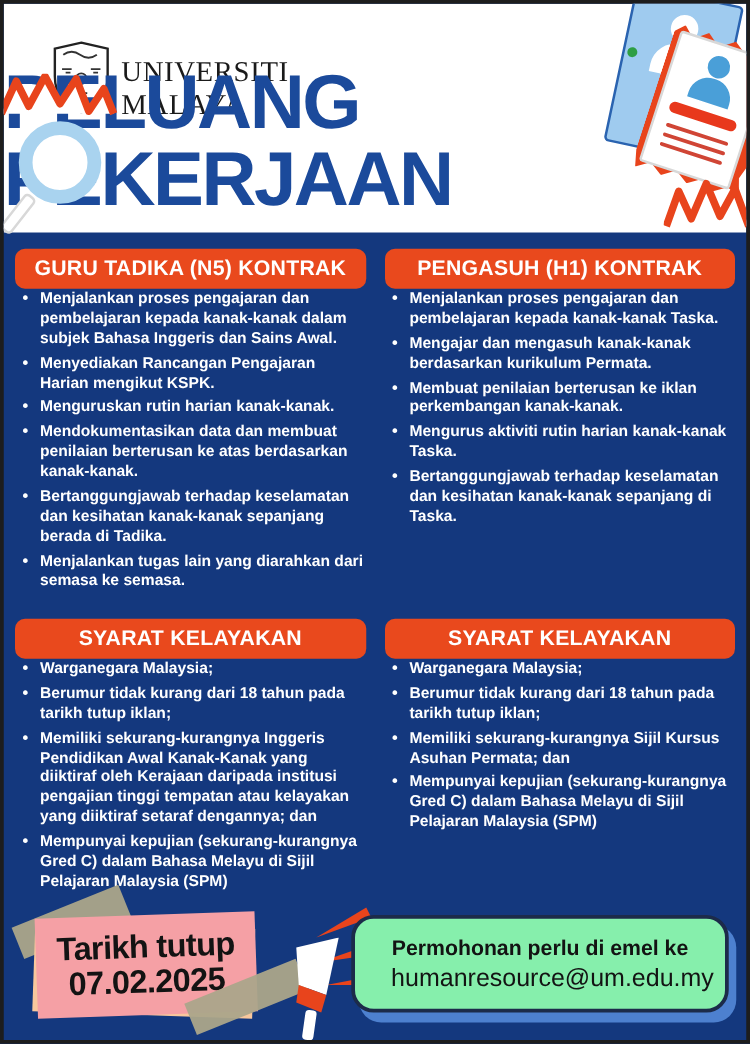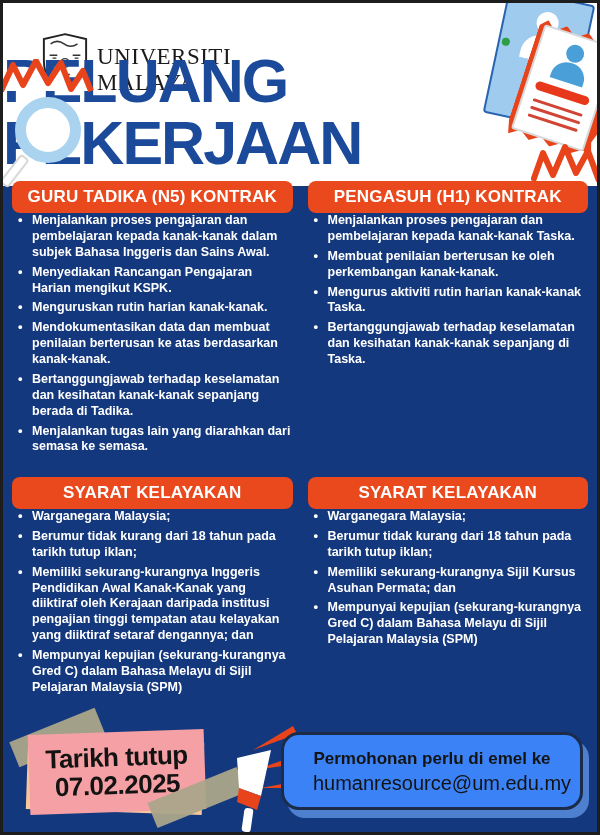--- a/index.html
+++ b/index.html
@@ -26,40 +26,40 @@
   .resume-blue .g-dot { position:absolute; left:2px; top:48px; width:8px; height:8px; border-radius:50%; background:#2e9e44; }
   .resume-jag { position:absolute; left:518px; top:26px; width:90px; height:120px; background:#E8441C; transform:rotate(18deg);
     clip-path:polygon(0 6%,8% 0,18% 7%,30% 0,42% 7%,55% 0,68% 7%,80% 0,92% 7%,100% 2%,96% 14%,100% 26%,95% 38%,100% 50%,95% 62%,100% 74%,95% 86%,100% 98%,88% 94%,76% 100%,64% 94%,52% 100%,40% 94%,28% 100%,16% 94%,4% 100%,0 88%); }
   .resume-white { position:absolute; left:523px; top:30px; width:76px; height:110px; background:#fff; border:2px solid #d8d8d8; border-radius:3px; transform:rotate(18deg); }
   .resume-white .p-head { position:absolute; left:27px; top:8px; width:18px; height:18px; border-radius:50%; background:#4A9FD8; }
   .resume-white .p-body { position:absolute; left:19px; top:27px; width:34px; height:20px; border-radius:16px 16px 0 0; background:#4A9FD8; }
   .resume-white .r-bar { position:absolute; left:8px; top:54px; width:56px; height:9px; border-radius:5px; background:#E8381C; }
   .resume-white .r-line { position:absolute; left:10px; width:52px; height:3px; border-radius:2px; background:#d04535; }
   .burst-right { position:absolute; left:528px; top:140px; }
   
-  .columns { position:absolute; top:178px; left:0; right:0; display:flex; gap:15px; padding:0 9px; }
+  .columns { position:absolute; top:196px; left:0; right:0; display:flex; gap:15px; padding:0 9px; }
   .col { flex:1; display:flex; flex-direction:column; min-width:0; }
   .badge { background:#E9491D; border-radius:8px; color:#fff; font-weight:bold; text-align:center; font-size:17px; letter-spacing:0.2px; padding:6px 2px; }
   ul.bullets { list-style:none; margin:0 0 0; padding:0 0 0 6px; }
   ul.duties { height:264px; overflow:hidden; }
   ul.bullets li { position:relative; color:#fff; font-weight:bold; font-size:12.5px; line-height:1.27; padding-left:14px; margin-bottom:4px; }
   ul.bullets li::before { content:"•"; position:absolute; left:0; top:-1px; font-size:13px; }
   
   .footer { position:absolute; left:0; top:705px; width:600px; height:130px; }
   .tape { position:absolute; background:#ABA58A; opacity:0.95; }
   .tape-1 { left:8px; top:16px; width:92px; height:27px; transform:rotate(-22deg); }
   .tape-2 { left:146px; top:76px; width:96px; height:27px; transform:rotate(-22deg); }
   .note-peach { position:absolute; left:24px; top:32px; width:176px; height:72px; background:#F8C79D; transform:rotate(2deg); }
   .note-pink { position:absolute; left:26px; top:24px; width:176px; height:80px; background:#F5A0A5; transform:rotate(-2deg); padding-top:12px; text-align:center; }
   .note-label { font-size:26px; line-height:27px; font-weight:bold; color:#131313; letter-spacing:-0.5px; }
   .note-date { font-size:26px; line-height:28px; font-weight:bold; color:#131313; letter-spacing:-0.5px; }
   .megaphone { position:absolute; left:222px; top:42px; }
   .speedlines { position:absolute; left:248px; top:16px; }
   .apply-shadow { position:absolute; left:284px; top:32px; width:302px; height:78px; background:#4D80CF; border-radius:18px; }
-  .apply-box { position:absolute; left:278px; top:24px; width:302px; height:78px; background:#3b82f6; border:3px solid #1c2b4a; border-radius:18px; text-align:center; padding-top:13px; }
+  .apply-box { position:absolute; left:278px; top:24px; width:302px; height:78px; background:#86efac; border:3px solid #1c2b4a; border-radius:18px; text-align:center; padding-top:13px; }
   .apply-text { font-size:17px; font-weight:bold; color:#131313; line-height:22px; }
   .apply-email { font-size:20px; font-weight:normal; color:#131313; line-height:26px;margin-left:20px; }
 </style>
 </head>
 <body>
 
 <div class="poster">
 
   <header class="header">
 
@@ -131,21 +131,22 @@
           <li>Berumur tidak kurang dari 18 tahun pada tarikh tutup iklan;</li>
           <li>Memiliki sekurang-kurangnya Inggeris Pendidikan Awal Kanak-Kanak yang diiktiraf oleh Kerajaan daripada institusi pengajian tinggi tempatan atau kelayakan yang diiktiraf setaraf dengannya; dan</li>
           <li>Mempunyai kepujian (sekurang-kurangnya Gred C) dalam Bahasa Melayu di Sijil Pelajaran Malaysia (SPM)</li>
         </ul>
     </section>
 
     <section class="col">
       <div class="badge">PENGASUH (H1) KONTRAK</div>
       <ul class="bullets duties">
           <li>Menjalankan proses pengajaran dan pembelajaran kepada kanak-kanak Taska.</li>
-          <li>Membuat penilaian berterusan ke oleh perkembangan kanak-kanak.</li>
+          <li>Mengajar dan mengasuh kanak-kanak berdasarkan kurikulum Permata.</li>
+          <li>Membuat penilaian berterusan ke iklan perkembangan kanak-kanak.</li>
           <li>Mengurus aktiviti rutin harian kanak-kanak Taska.</li>
           <li>Bertanggungjawab terhadap keselamatan dan kesihatan kanak-kanak sepanjang di Taska.</li>
         </ul>
       <div class="badge">SYARAT KELAYAKAN</div>
       <ul class="bullets reqs">
           <li>Warganegara Malaysia;</li>
           <li>Berumur tidak kurang dari 18 tahun pada tarikh tutup iklan;</li>
           <li>Memiliki sekurang-kurangnya Sijil Kursus Asuhan Permata; dan</li>
           <li>Mempunyai kepujian (sekurang-kurangnya Gred C) dalam Bahasa Melayu di Sijil Pelajaran Malaysia (SPM)</li>
         </ul>

